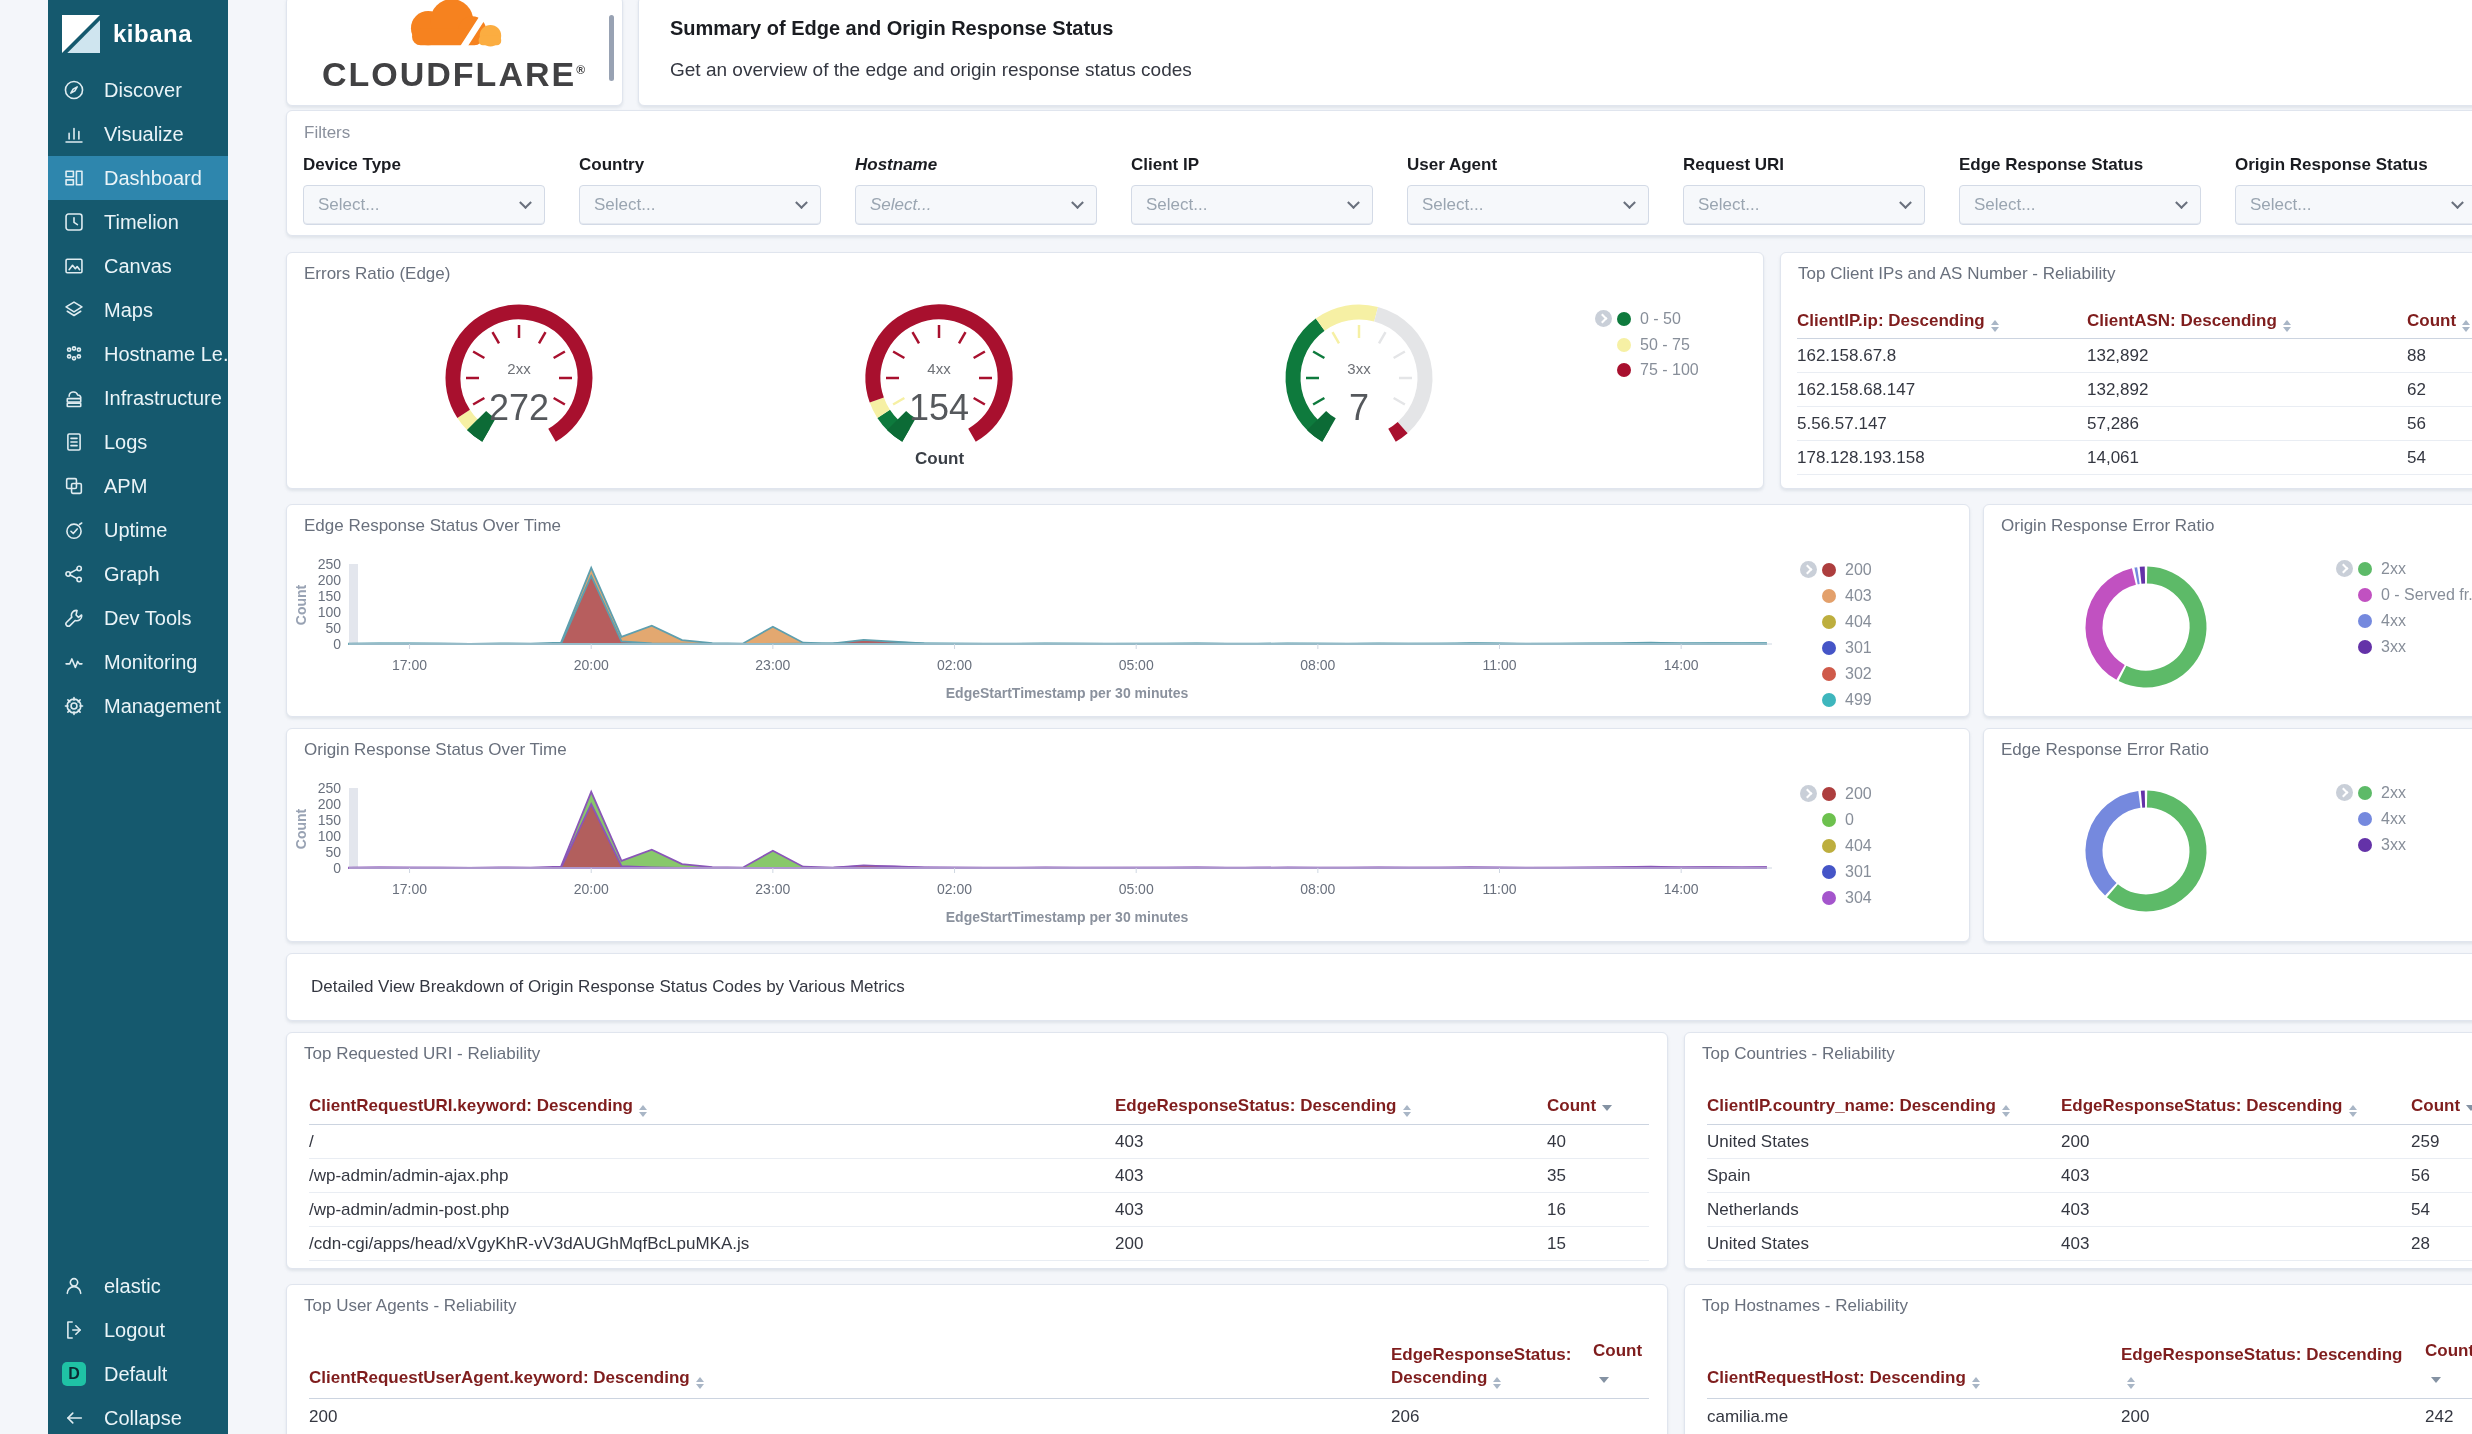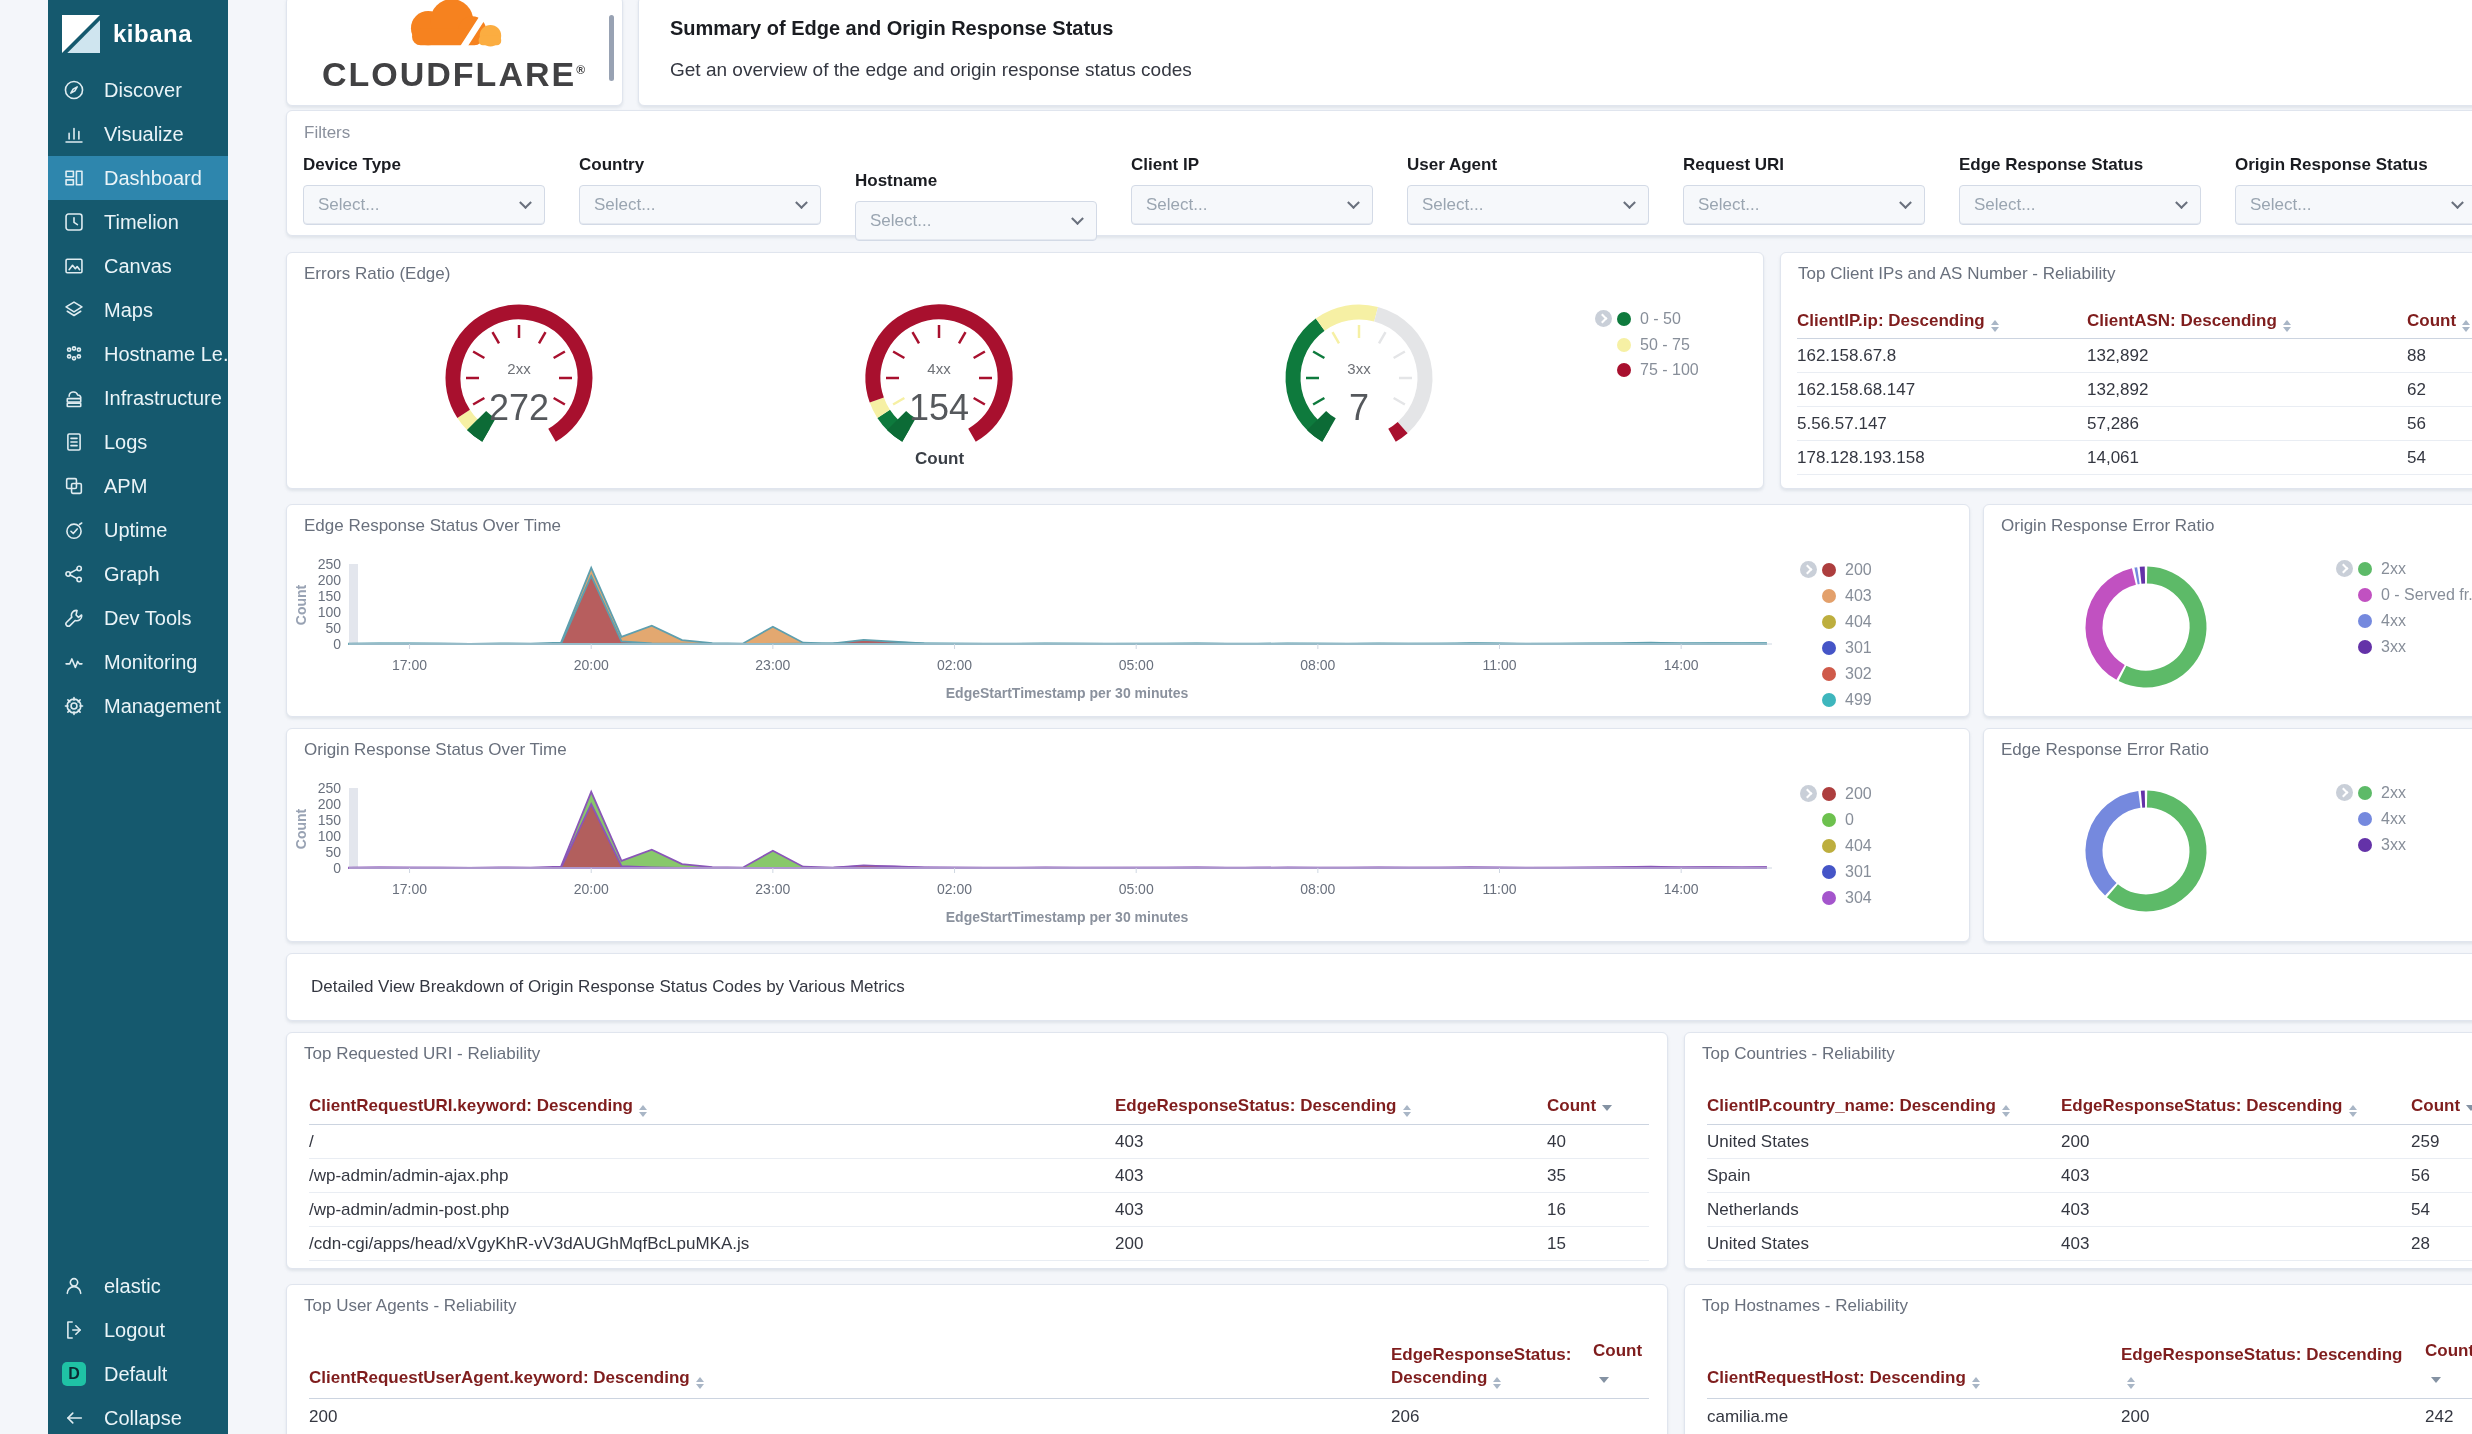--- a/index.html
+++ b/index.html
@@ -315,21 +315,21 @@
             <span class="chev"></span>
           </div>
         </div>
         <div class="ffield" style="left: 292px; top: 44px;">
           <div class="flabel">Country</div>
           <div class="fselect">
             <span class="ph">Select...</span>
             <span class="chev"></span>
           </div>
         </div>
-        <div class="ffield" style="left: 568px; top: 60px;">
+        <div class="ffield" style="left: 568px; top: 44px; font-style: italic;">
           <div class="flabel">Hostname</div>
           <div class="fselect">
             <span class="ph">Select...</span>
             <span class="chev"></span>
           </div>
         </div>
         <div class="ffield" style="left: 844px; top: 44px;">
           <div class="flabel">Client IP</div>
           <div class="fselect">
             <span class="ph">Select...</span>

